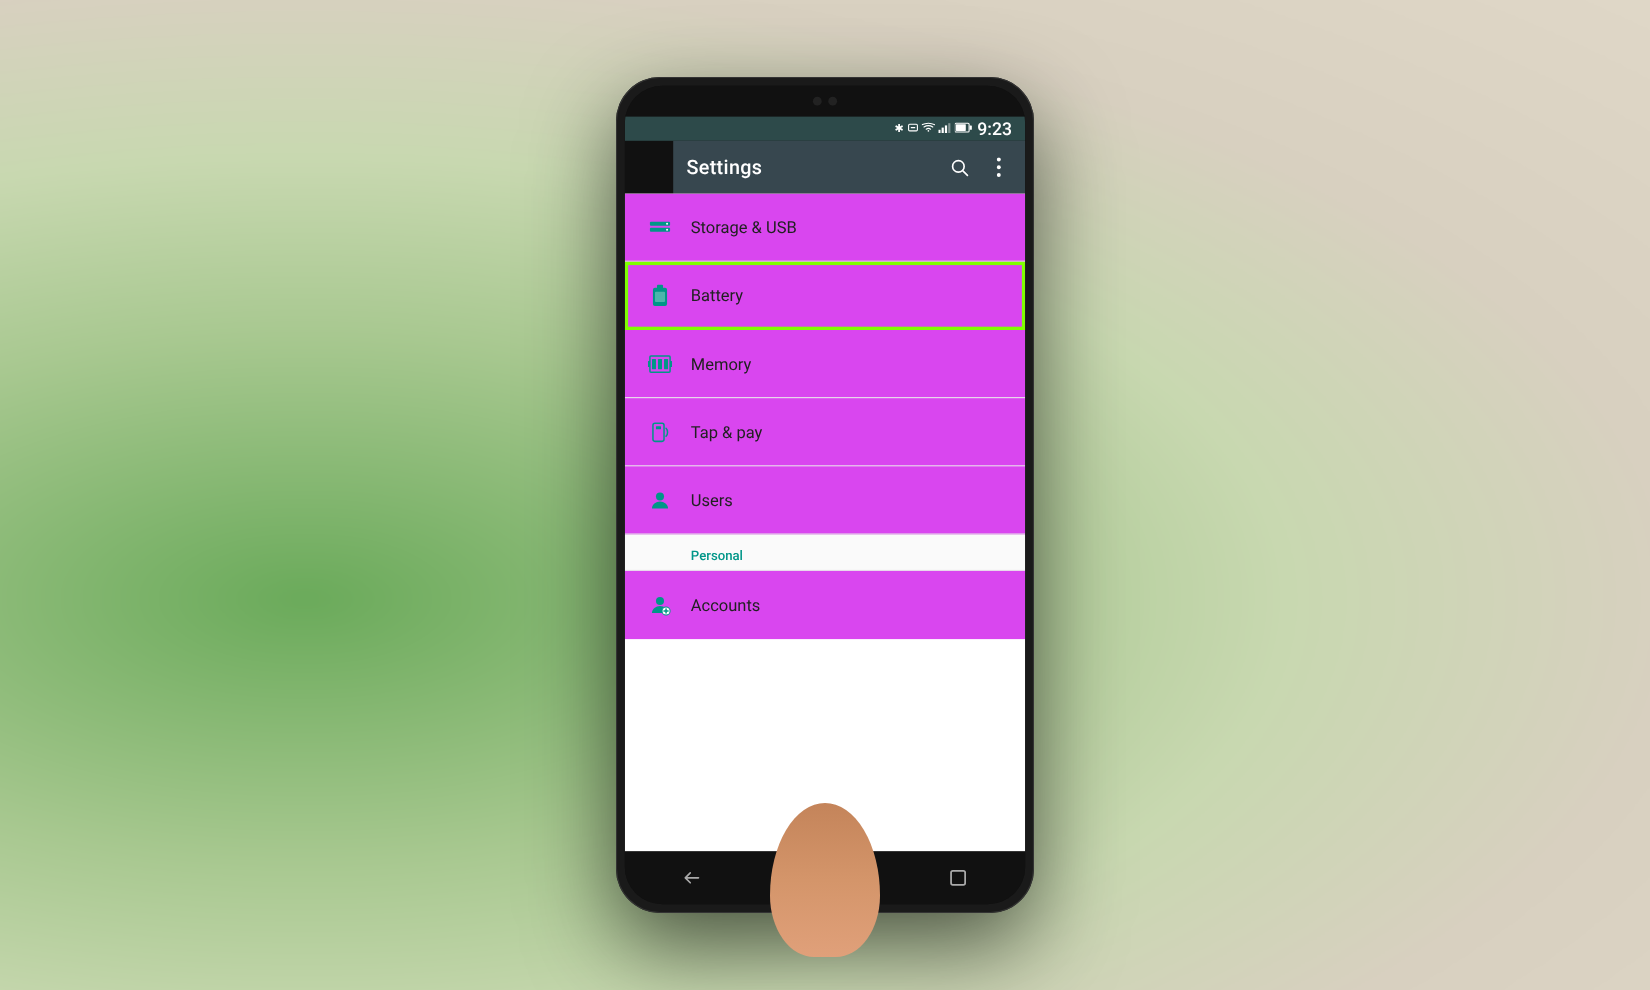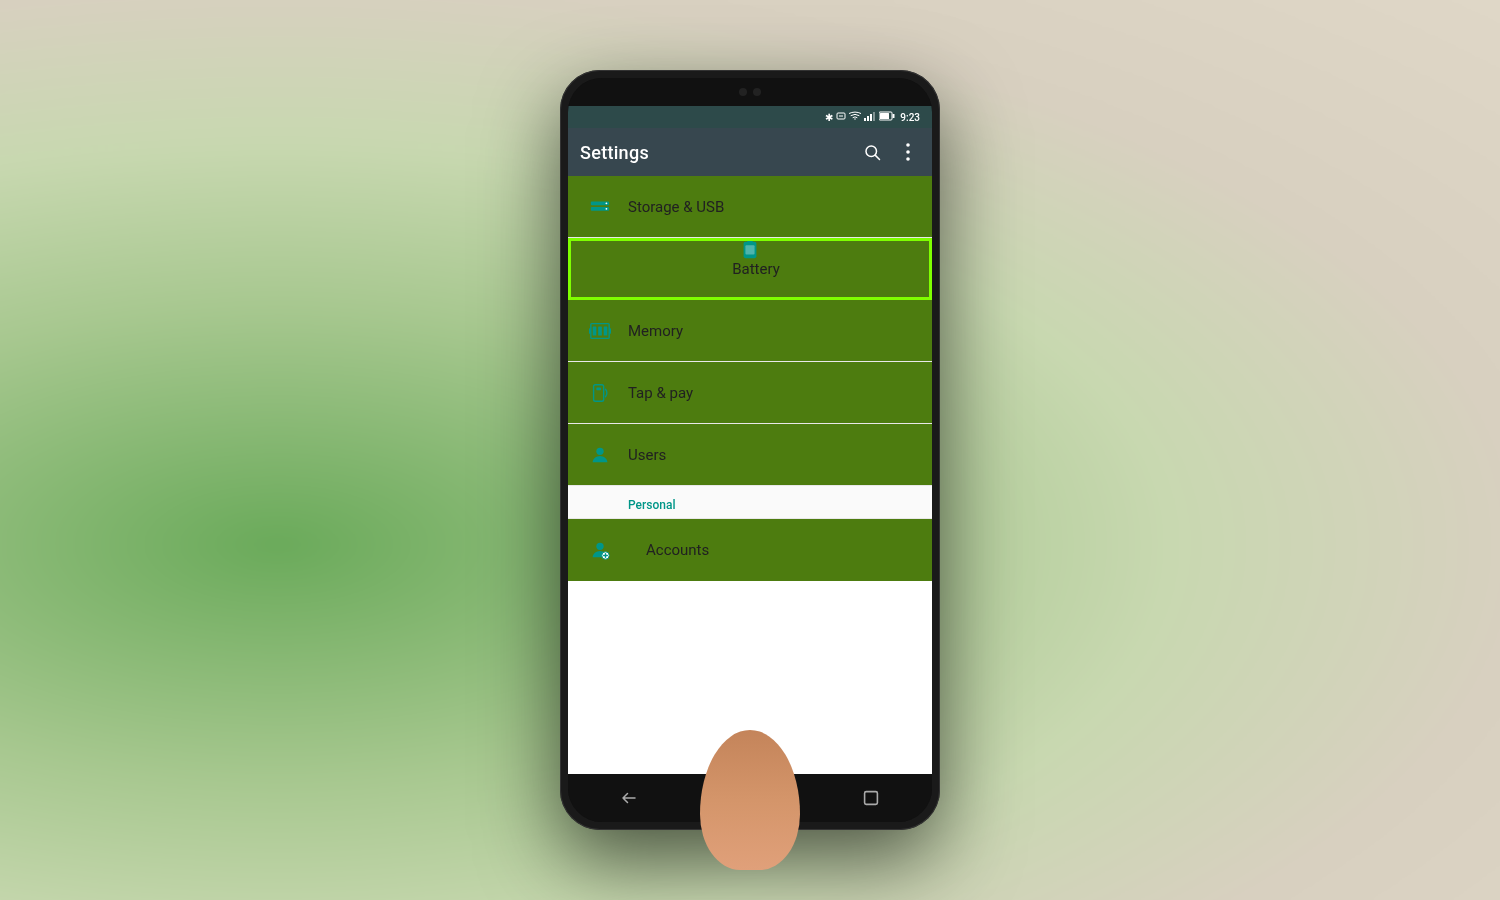--- a/index.html
+++ b/index.html
@@ -93,20 +93,21 @@
     
     .app-bar {
       background: #37474f;
       color: white;
       display: flex;
       align-items: center;
       justify-content: space-between;
       padding: 0 12px;
       height: 48px;
       flex-shrink: 0;
+      margin-left: 44px;
     }
 
     .app-bar-title {
       font-size: 18px;
       font-weight: 500;
       letter-spacing: 0.3px;
     }
 
     .app-bar-actions {
       display: flex;
@@ -133,29 +134,28 @@
       overflow-x: hidden;
     }
 
     .settings-item {
       display: flex;
       align-items: center;
       padding: 0 16px;
       height: 62px;
       border-bottom: 1px solid #e8e8e8;
       cursor: pointer;
-      background: #4d7c0f;
+      background: #d946ef;
       position: relative;
     }
 
     .settings-item.active {
       outline: 3px solid #7FFF00;
       outline-offset: -3px;
       z-index: 2;
-      flex-direction: column;
     }
 
     .item-icon {
       color: #009688;
       width: 32px;
       font-size: 20px;
       display: flex;
       align-items: center;
       justify-content: center;
       flex-shrink: 0;
@@ -254,21 +254,21 @@
             </svg>
           </span>
 
           <span>
             <svg width="16" height="10" viewBox="0 0 16 10" fill="none">
               <rect x="0" y="1" width="13" height="8" rx="1" stroke="white" stroke-width="1"></rect>
               <rect x="13.5" y="3" width="2" height="4" rx="0.5" fill="white"></rect>
               <rect x="1" y="2" width="9" height="6" rx="0.5" fill="white"></rect>
             </svg>
           </span>
-          <span style="font-size:10px; margin-left:2px; font-weight:500;">9:23</span>
+          <span style="font-size:16px; margin-left:2px; font-weight:500;">9:23</span>
         </div>
       </div>
 
       <div class="app-bar">
         <span class="app-bar-title">Settings</span>
         <div class="app-bar-actions">
           <div class="icon-btn" title="Search">
             <svg width="18" height="18" viewBox="0 0 24 24" fill="white">
               <circle cx="11" cy="11" r="7" stroke="white" stroke-width="2" fill="none"></circle>
               <line x1="16.5" y1="16.5" x2="22" y2="22" stroke="white" stroke-width="2" stroke-linecap="round"></line>
@@ -343,21 +343,21 @@
           </div>
           <span class="item-text">Users</span>
         </div>
 
         <div class="section-header">
           <span>Personal</span>
         </div>
 
 
 
-        <div class="settings-item" style="border-bottom:none;gap:18px;">
+        <div class="settings-item" style="border-bottom:none;">
           <div class="item-icon">
             <svg width="22" height="22" viewBox="0 0 24 24" fill="#009688">
               <circle cx="12" cy="8" r="4" fill="#009688"></circle>
               <path d="M4 20 C4 16 8 13 12 13 C16 13 20 16 20 20" fill="#009688"></path>
               <circle cx="18" cy="18" r="4" fill="white" stroke="#009688" stroke-width="1"></circle>
               <line x1="18" y1="16" x2="18" y2="20" stroke="#009688" stroke-width="1.5" stroke-linecap="round"></line>
               <line x1="16" y1="18" x2="20" y2="18" stroke="#009688" stroke-width="1.5" stroke-linecap="round"></line>
             </svg>
           </div>
           <span class="item-text">Accounts</span>

